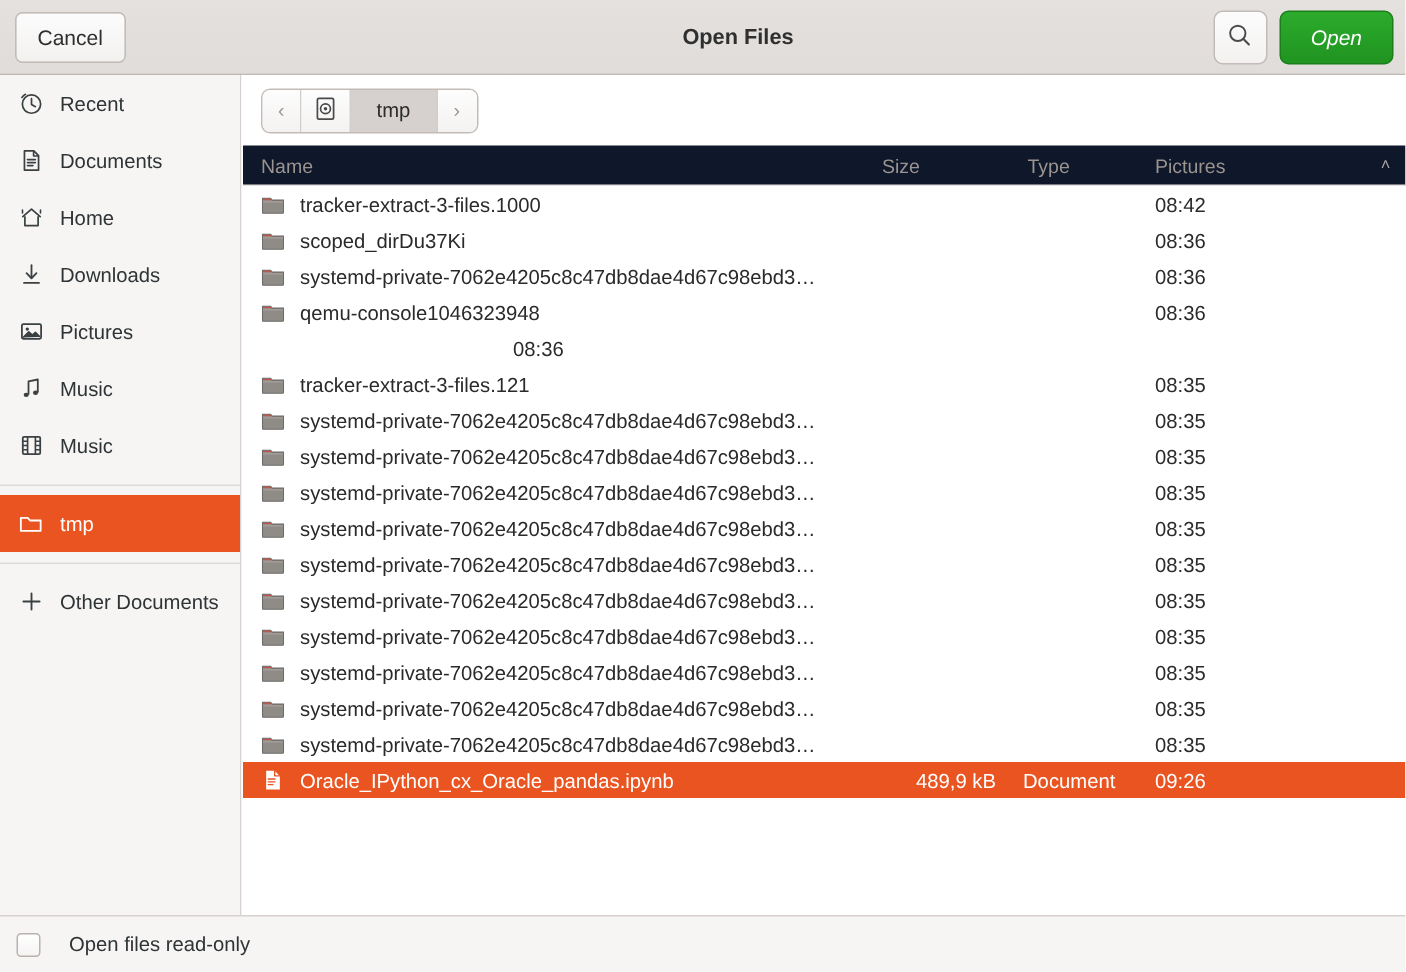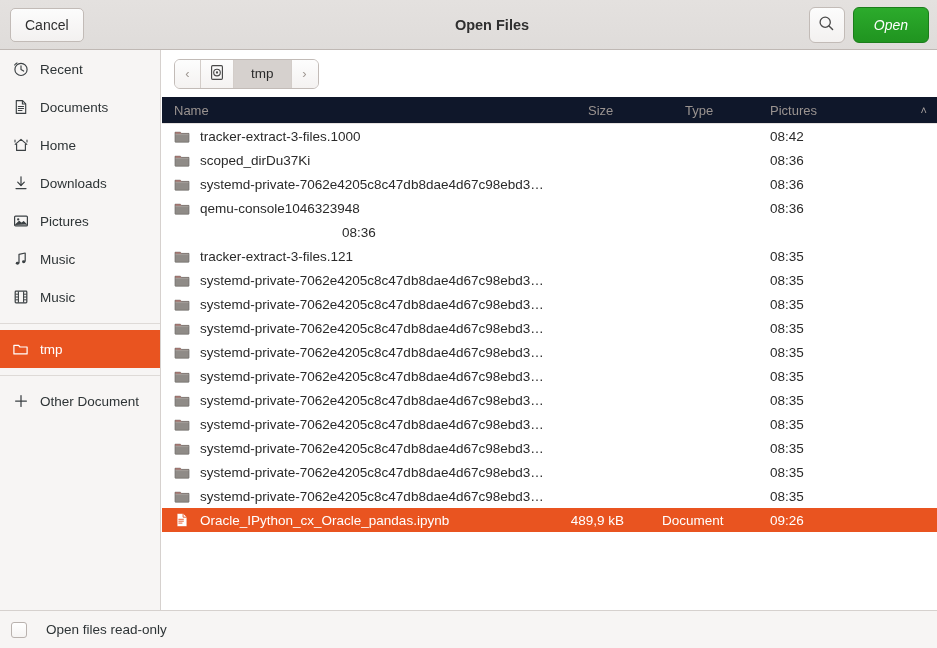--- a/index.html
+++ b/index.html
@@ -143,21 +143,21 @@
 
   .rows { flex: 1; overflow: hidden; background:#ffffff; }
   .row {
     display: flex; align-items: center;
     height: 24px;
     font-size: 13.5px;
     color: #2a2a2a;
     cursor: default;
     padding-left: 4px;
   }
-  .row.selected { background: #e95420; color: #ffffff; gap: 20px; }
+  .row.selected { background: #e95420; color: #ffffff; }
   .cell-name {
     flex: 1; min-width: 0;
     display: flex; align-items: center; gap: 10px;
     padding-left: 8px;
     overflow: hidden;
   }
   .cell-name .nm { white-space: nowrap; overflow: hidden; text-overflow: ellipsis; text-align: center; }
   .cell-size { width: 83px; text-align: right; padding-right: 13px; }
   .cell-type { width: 85px; padding-left: 5px; }
   .cell-mod  { flex: 0 0 175px; padding-left: 8px; }
@@ -302,21 +302,21 @@
       </div>
 
       <div class="side-sep"></div>
 
       <div class="side-item">
         <span class="side-icon">
           <svg width="16" height="16" viewBox="0 0 16 16">
             <path d="M8 2.6 V13.4 M2.6 8 H13.4" stroke="#3b4043" stroke-width="1.25" stroke-linecap="round"></path>
           </svg>
         </span>
-        <span class="side-label">Other Document</span>
+        <span class="side-label">Other Documents</span>
       </div>
     </div>
 
     <div class="main">
 
       <div class="pathbar-row">
         <div class="pathbar">
           <div class="pb-seg pb-arrow">
             <span>‹</span>
           </div>

